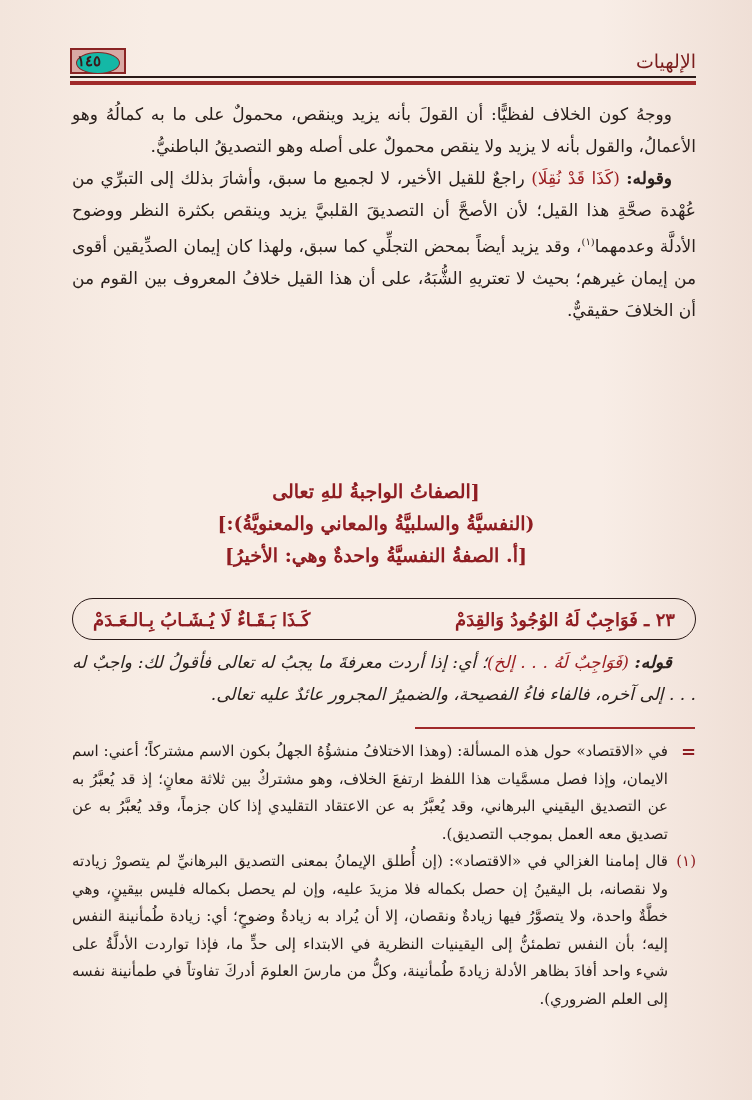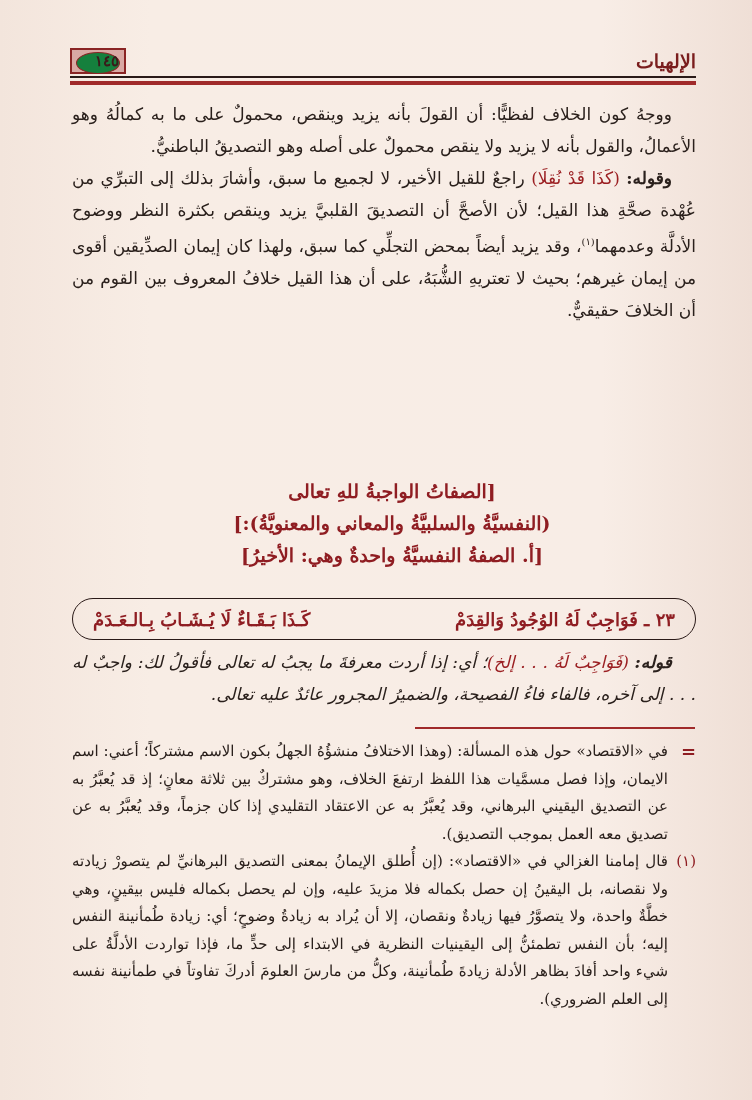--- a/index.html
+++ b/index.html
@@ -27,43 +27,43 @@
       left: 70px;
       top: 44px;
       width: 626px;
       height: 46px;
     }
     .running-title {
       position: absolute;
       right: 0;
       top: 6px;
       font-size: 19px;
-      font-weight: bold;
+      font-weight: normal;
       color: #7a1d1d;
       direction: rtl;
     }
     .page-num-box {
       position: absolute;
       left: 0;
       top: 4px;
       width: 56px;
       height: 26px;
       border: 2px solid #8a2424;
       background: #d9a9a4;
       box-sizing: border-box;
     }
     .page-num-oval {
       position: absolute;
       left: 4px; top: 2px;
       width: 44px; height: 22px;
       border-radius: 50%;
-      background: #15803d;
+      background: #14b8a6;
       border: 1px solid #8a2424;
       box-sizing: border-box;
-      text-align: right;
+      text-align: left;
       font-size: 15px;
       line-height: 16px;
       color: #3a1a1a;
       font-weight: bold;
     }
     .rule-thin {
       position: absolute;
       left: 0; right: 0;
       top: 32px;
       height: 2px;
@@ -90,21 +90,21 @@
     .para {
       margin: 0;
     }
     .indent { text-indent: 24px; }
     .bold { font-weight: bold; }
     .red { color: #9b1f22; }
     sup { font-size: 10px; }
     
     .headings {
       position: absolute;
-      left: 80px;
+      left: 64px;
       width: 624px;
       top: 475px;
       text-align: center;
       direction: rtl;
       color: #8f1d22;
       font-weight: bold;
       font-size: 19px;
       line-height: 32px;
     }
     

